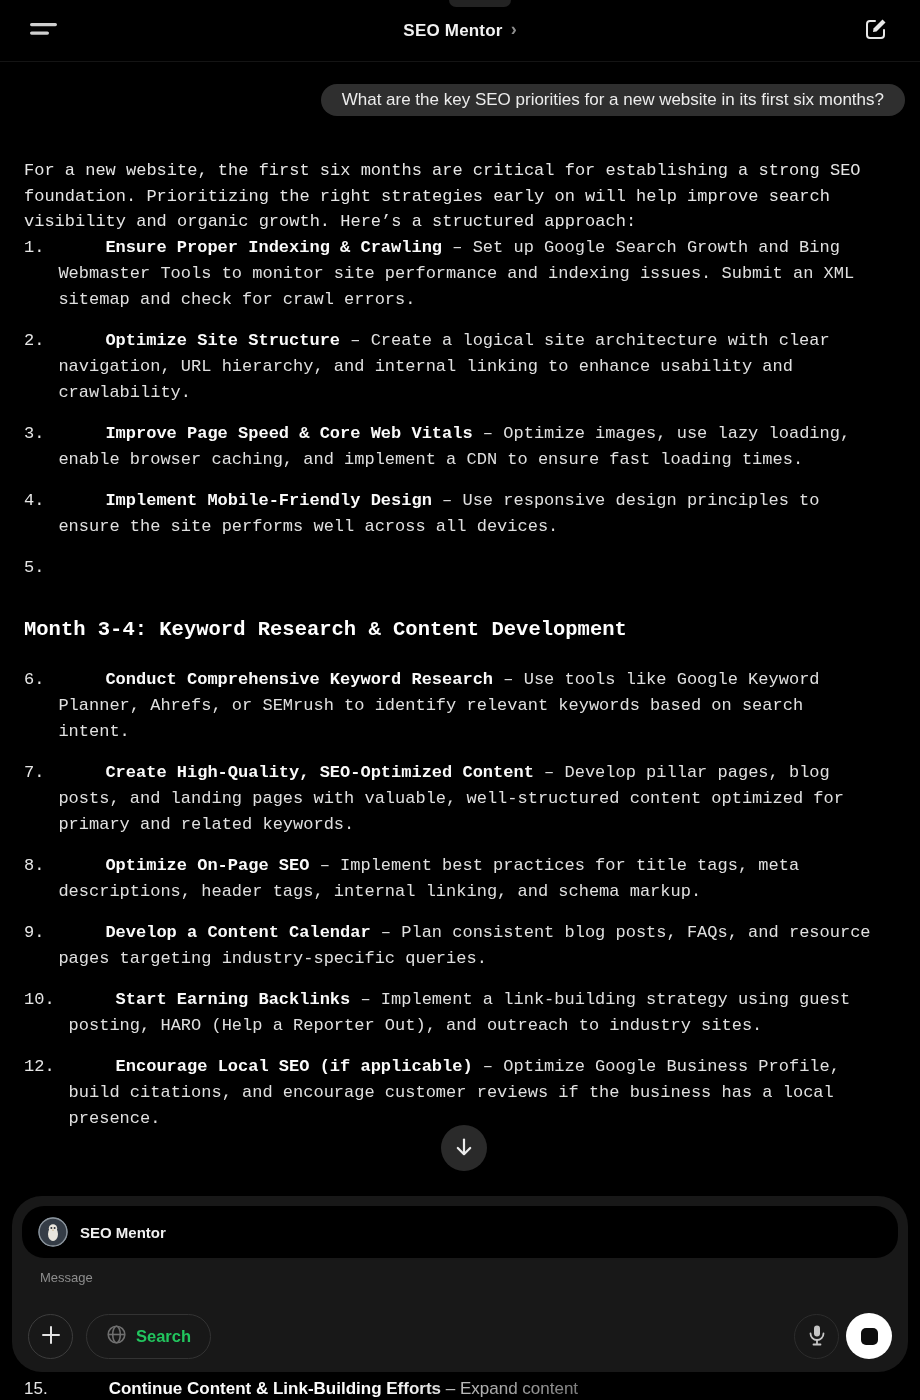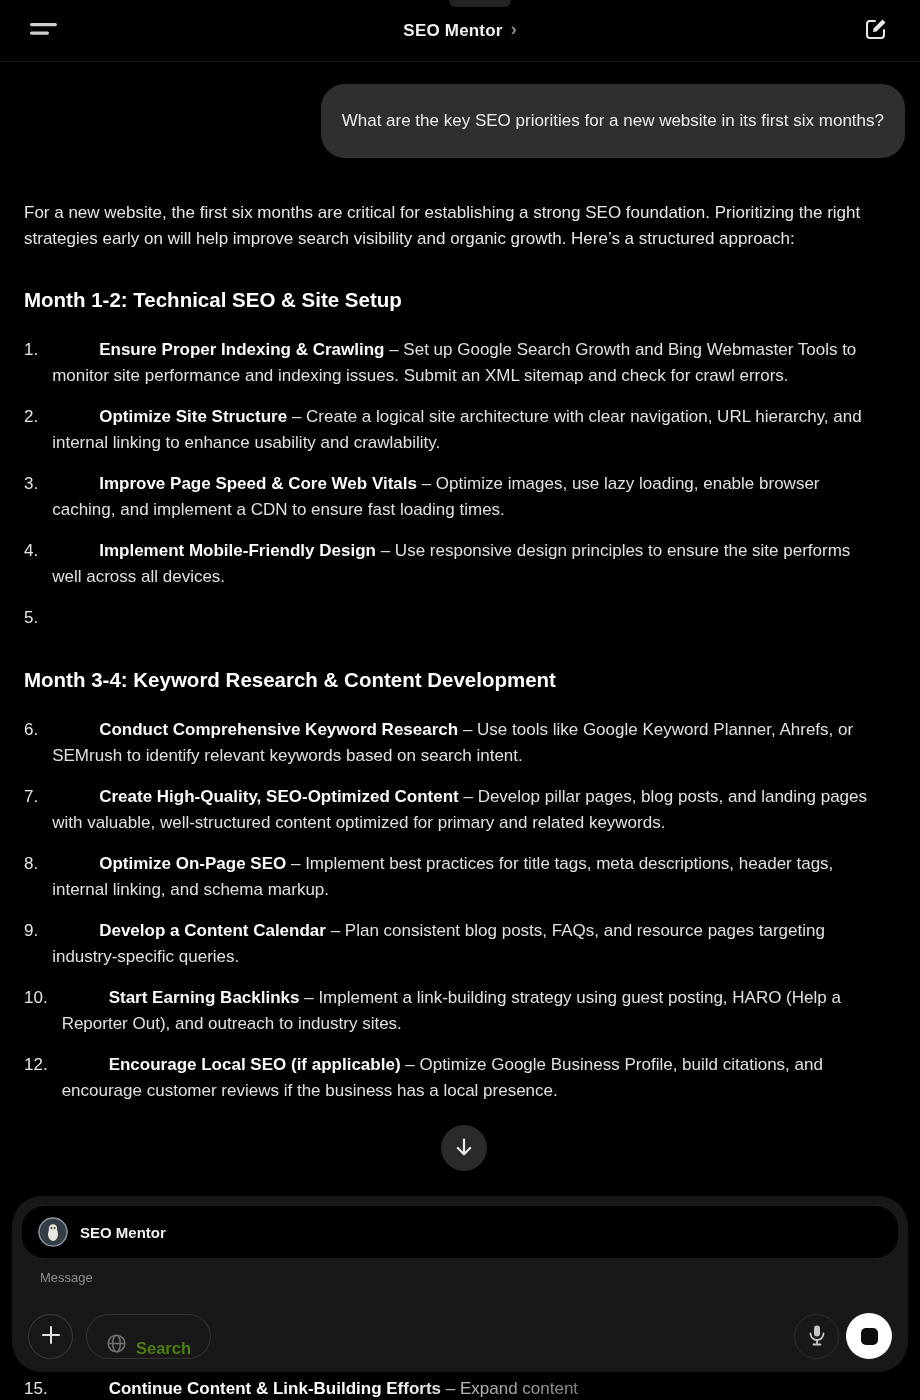--- a/index.html
+++ b/index.html
@@ -25,23 +25,23 @@
   }
   .icon-btn { background:none; border:none; cursor:pointer; display:flex; align-items:center; justify-content:center; width:40px; height:40px; }
   .title-wrap { display:flex; align-items:center; gap:8px; cursor:pointer; }
   .title { font-size:17px; font-weight:bold; color:#f2f2f2; letter-spacing:.2px; }
   .chevron { color:#8e8e8e; font-size:18px; font-weight:bold; transform:translateY(-1px); }
   
   .chat { position:absolute; top:62px; left:0; right:0; z-index:0; padding:22px 24px 0 24px; }
   .bubble-row { display:flex; justify-content:flex-end; margin-right:-9px; }
   .bubble {
     background:#2f2f2f; color:#ececec; font-size:17px; line-height:22px;
-    border-radius:24px; padding:26px 21px; max-width:760px;
-  }
-  .msg { padding-right:18px; }
+    border-radius:24px; padding:5px 21px; max-width:760px;
+  }
+  .msg { padding-right:18px;font-family:Liberation Mono, monospace; }
   .intro { margin-top:42px; font-size:17px; line-height:25.5px; color:#e6e6e6; }
   h3.sec { margin-top:36px; margin-bottom:24px; font-size:20.5px; line-height:26px; font-weight:bold; color:#fff; }
   .li { display:flex; gap:14px; margin-bottom:15px; }
   .num { font-size:17px; line-height:26px; color:#e6e6e6; white-space:nowrap; }
   .li-text { font-size:17px; line-height:26px; color:#e0e0e0; }
   .li-text strong { color:#fafafa;margin-left:47px; }
   
   .scroll-btn {
     position:absolute; left:441px; top:1125px; width:46px; height:46px;
     border-radius:50%; background:rgba(45,45,45,.93); border:none; cursor:pointer;
@@ -79,22 +79,22 @@
     position:absolute; left:16px; right:16px; bottom:13px; height:46px;
     display:flex; align-items:center;
   }
   .plus-btn {
     width:45px; height:45px; border-radius:50%; background:transparent;
     border:1.5px solid #3d3d3d; color:#e3e3e3; cursor:pointer;
     display:flex; align-items:center; justify-content:center;
   }
   .search-btn {
     margin-left:13px; height:45px; border-radius:23px; background:transparent;
-    border:1.5px solid #333; color:#4d7c0f; cursor:pointer;
-    display:flex; align-items:flex-end; gap:9px; padding:0 19px;
+    border:1.5px solid #333; color:#22c55e; cursor:pointer;
+    display:flex; align-items:center; gap:9px; padding:0 19px;
     font-family:"Liberation Sans", sans-serif; font-size:16.5px; font-weight:bold;
   }
   .spacer { flex:1; }
   .mic-btn {
     width:45px; height:45px; border-radius:50%; background:transparent;
     border:1px solid #2c2c2c; cursor:pointer;
     display:flex; align-items:center; justify-content:center;
   }
   .stop-btn {
     margin-left:7px; width:46px; height:46px; border-radius:50%; background:#fff;
@@ -132,21 +132,20 @@
 
 <div class="chat">
 
   <div class="bubble-row">
     <div class="bubble">What are the key SEO priorities for a new website in its first six months?</div>
   </div>
 
   <div class="msg">
     <p class="intro">For a new website, the first six months are critical for establishing a strong SEO foundation. Prioritizing the right strategies early on will help improve search visibility and organic growth. Here’s a structured approach:</p>
 
-    <h3 class="sec">Month 1-2: Technical SEO &amp; Site Setup</h3>
 
     <div class="li">
       <span class="num">1.</span>
       <p class="li-text"><strong>Ensure Proper Indexing &amp; Crawling</strong><span> – Set up Google Search Growth and Bing Webmaster Tools to monitor site performance and indexing issues. Submit an XML sitemap and check for crawl errors.</span></p>
     </div>
     <div class="li">
       <span class="num">2.</span>
       <p class="li-text"><strong>Optimize Site Structure</strong><span> – Create a logical site architecture with clear navigation, URL hierarchy, and internal linking to enhance usability and crawlability.</span></p>
     </div>
     <div class="li">

